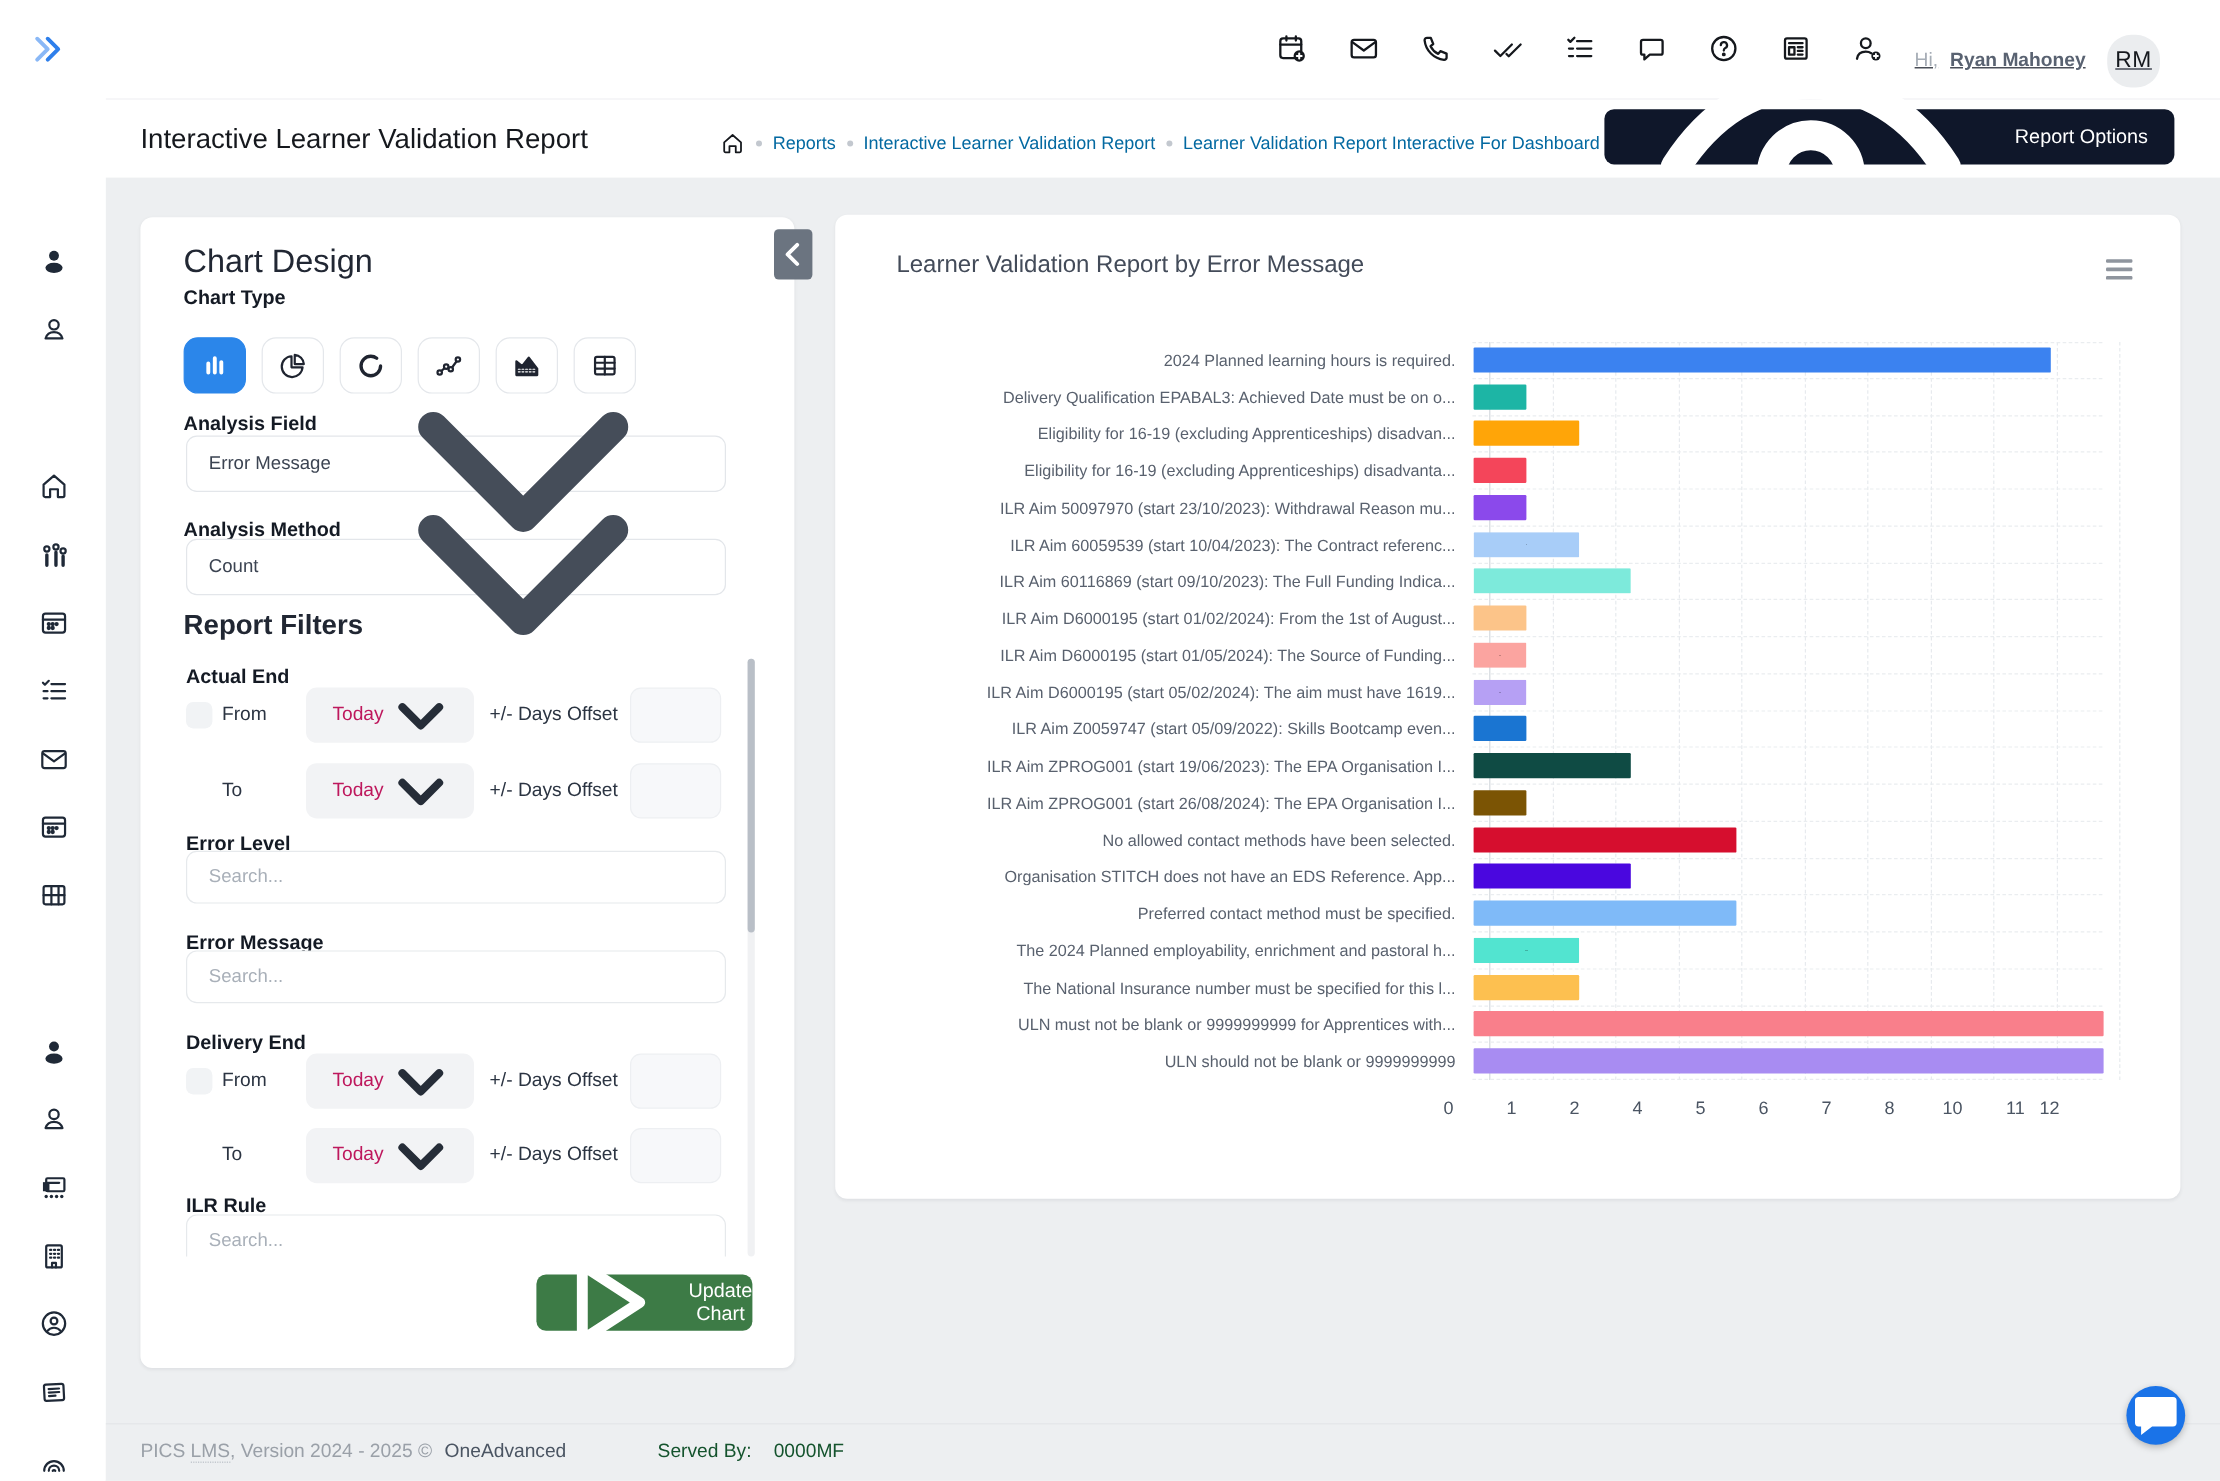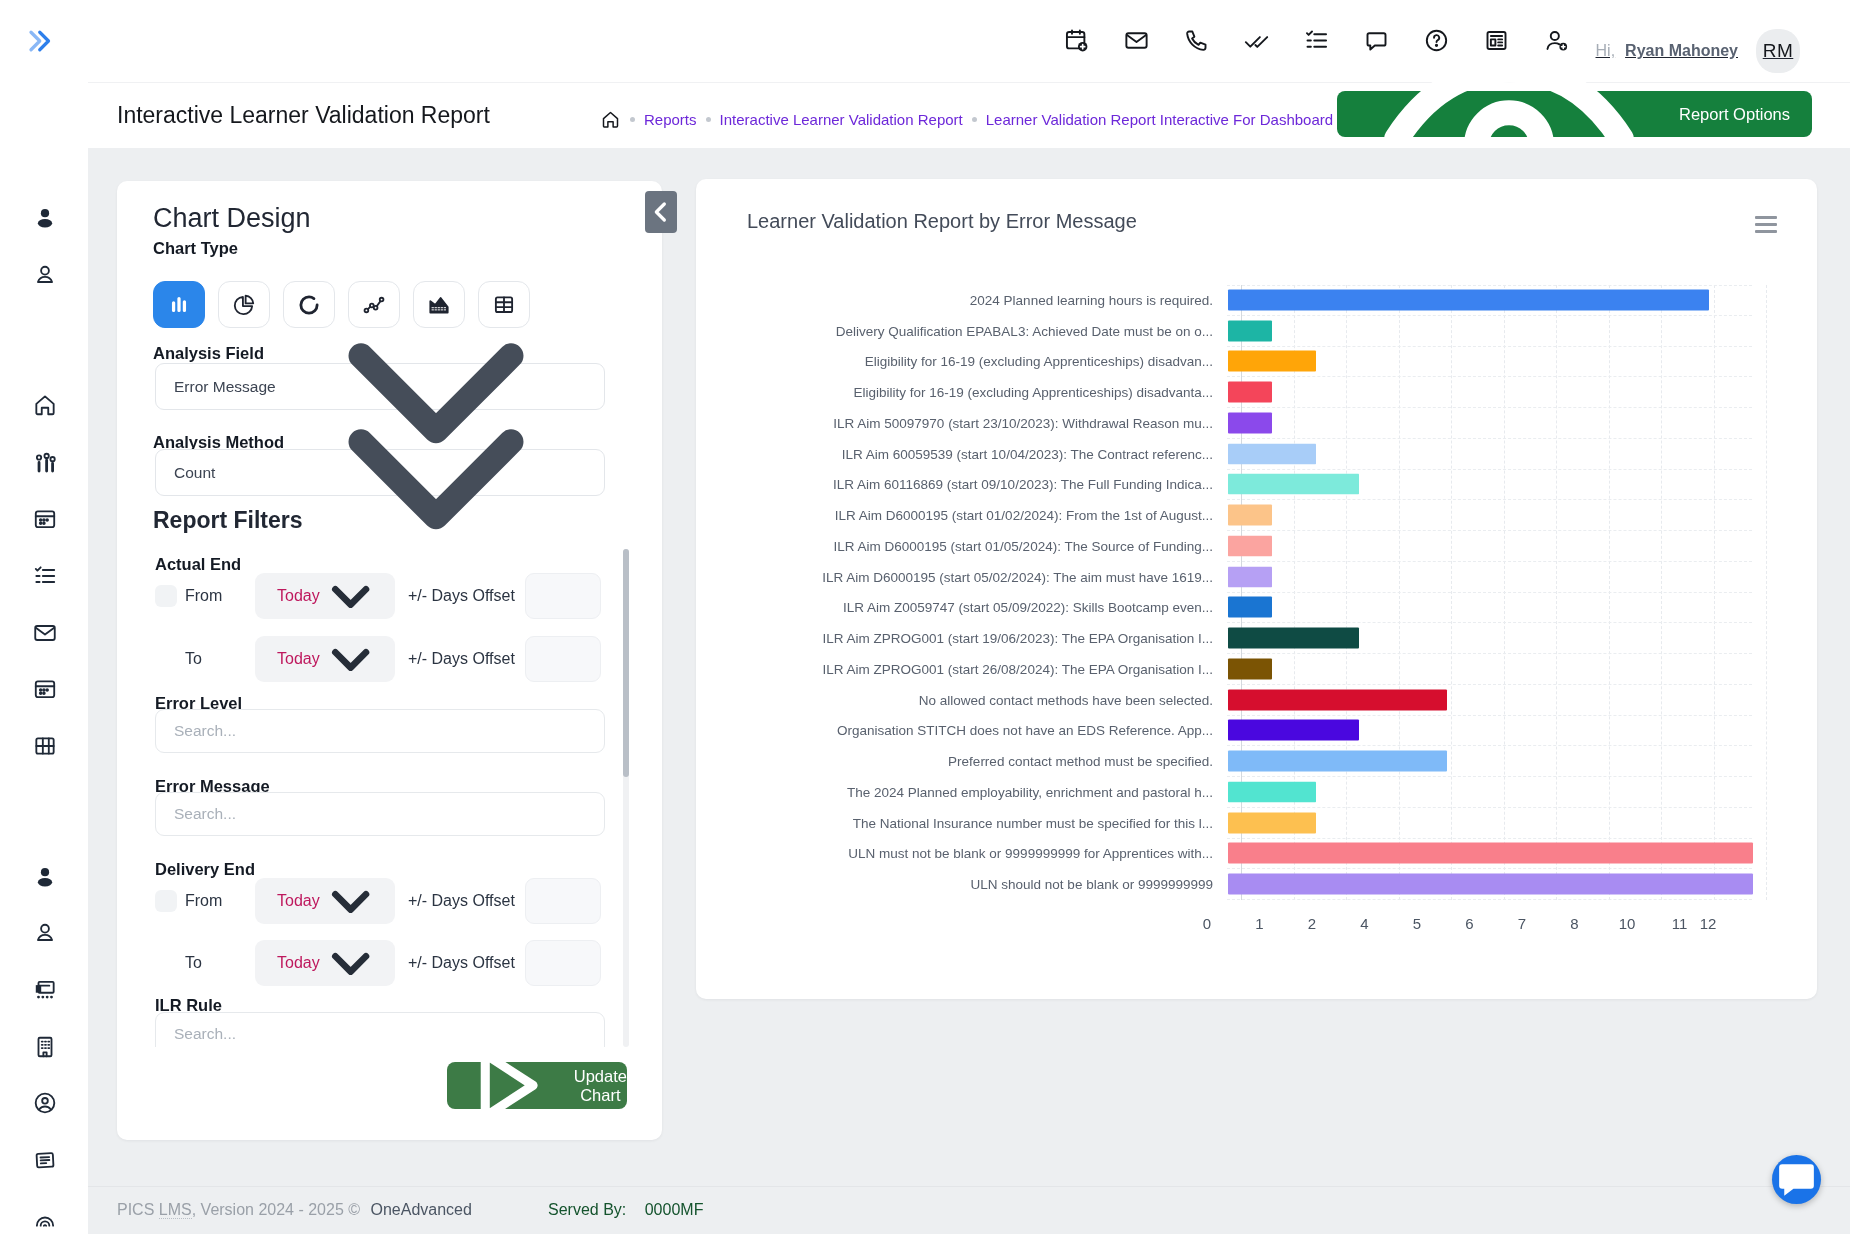--- a/index.html
+++ b/index.html
@@ -24,22 +24,22 @@
   .greet .uname { color:#596271; font-size:16px; font-weight:700; }
   .avatar { width:44px; height:44px; background:#ebedef; border-radius:20px; display:flex; align-items:center; justify-content:center;
             font-size:19px; color:#15181d; letter-spacing:.5px; cursor:pointer; margin-left:8px; }
 
   
   .crumbbar { position:absolute; left:88px; top:82px; width:1762px; height:66px; background:#fff; border-top:1px solid #f0f1f3; }
   .page-title { position:absolute; left:29px; top:19px; font-size:23px; font-weight:500; color:#15181d; }
   .crumbs { position:absolute; left:512px; top:26px; display:flex; align-items:center; gap:9px; font-size:15px; color:#8d949e; }
   .crumb-home { width:21px; height:21px; color:#15181d; cursor:pointer; }
   .crumb-dot { width:5px; height:5px; border-radius:50%; background:#c3c8cf; }
-  .crumbs a { color:#6d28d9; text-decoration:none; cursor:pointer; }
-  .report-options { position:absolute; right:38px; top:8px; height:46px; padding:0 22px; background:#15803d; color:#fff;
+  .crumbs a { color:#0369a1; text-decoration:none; cursor:pointer; }
+  .report-options { position:absolute; right:38px; top:8px; height:46px; padding:0 22px; background:#0f172a; color:#fff;
                     border:none; border-radius:8px; font-size:16.5px; font-family:inherit; display:flex; align-items:center; gap:20px; cursor:pointer; }
 
   
   .content-bg { position:absolute; left:88px; top:148px; width:1762px; height:1086px; background:#edeff1; }
 
   .card { position:absolute; background:#fff; border-radius:10px; box-shadow:0 1px 3px rgba(20,24,32,.06); }
 
   
   .design-card { left:117px; top:181px; width:545px; height:959px; }
   .collapse-btn { position:absolute; left:645px; top:191px; width:32px; height:42px; background:#6b7480; border:none; border-radius:4px;

